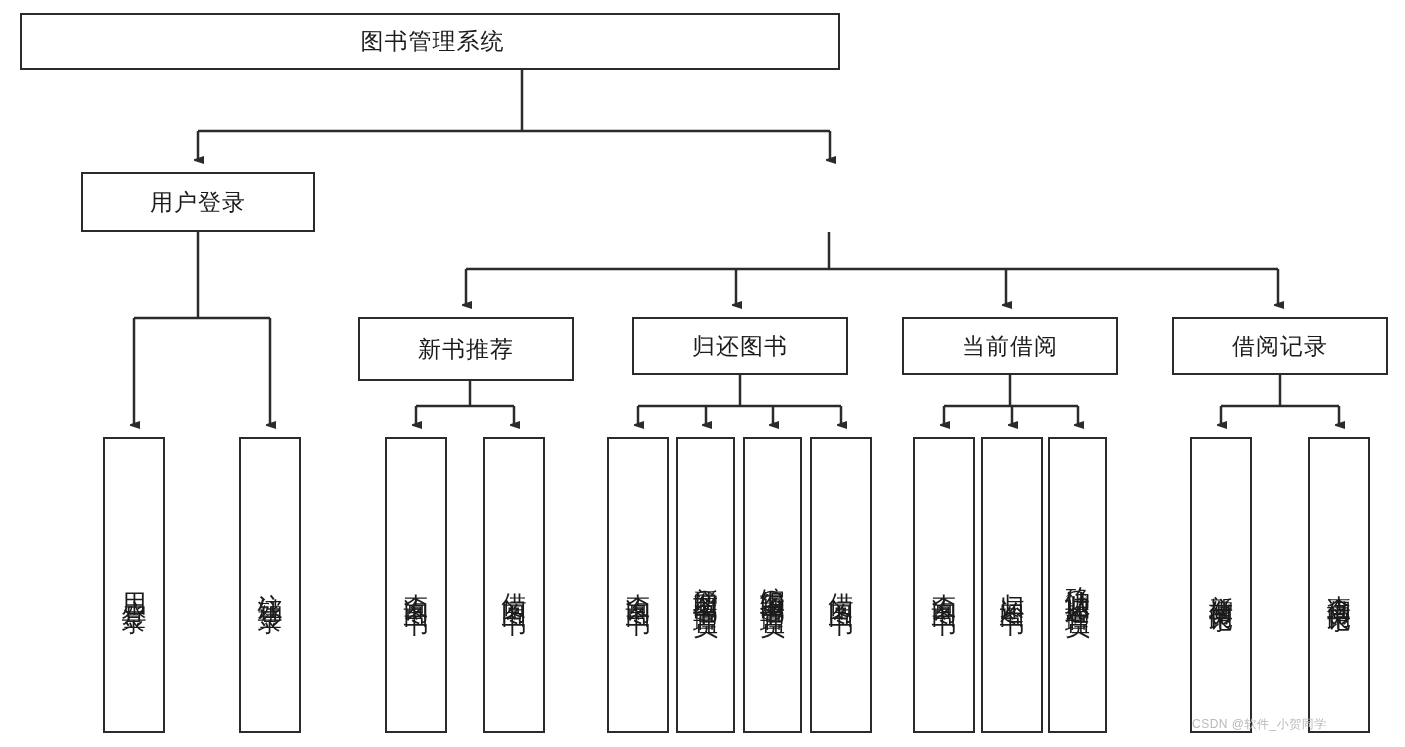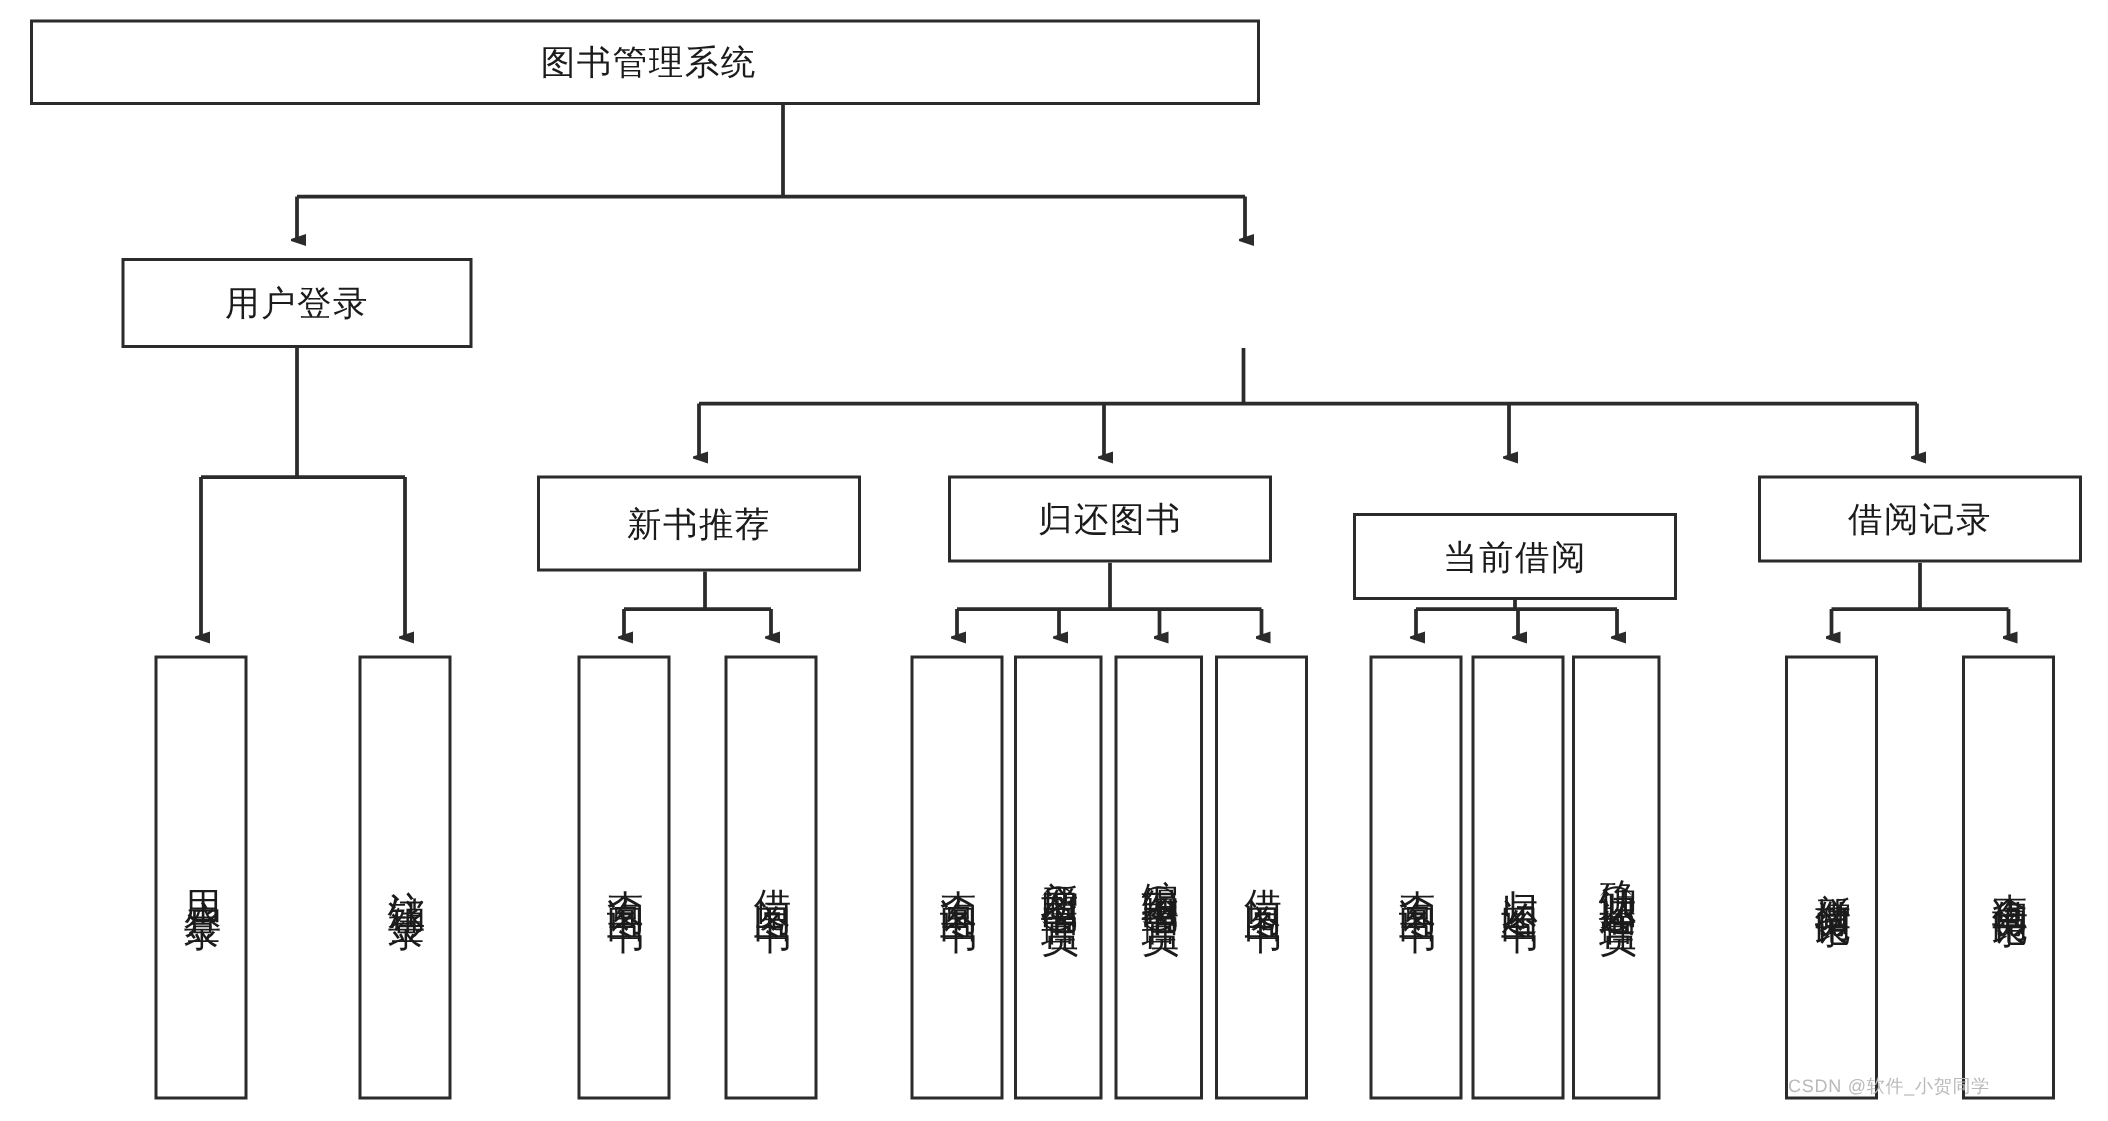--- a/index.html
+++ b/index.html
@@ -116,21 +116,21 @@
       <path d="M1339,406 L1339,425" marker-end="url(#arrow)"></path>
     </g>
   </svg>
 
   <div class="node horiz" style="left: 20px; top: 13px; width: 820px; height: 57px; padding-left: 11px;">图书管理系统</div>
 
   <div class="node horiz" style="left: 81px; top: 172px; width: 234px; height: 60px;">用户登录</div>
 
   <div class="node horiz" style="left: 358px; top: 317px; width: 216px; height: 64px;">新书推荐</div>
   <div class="node horiz" style="left: 632px; top: 317px; width: 216px; height: 58px;">归还图书</div>
-  <div class="node horiz" style="left: 902px; top: 317px; width: 216px; height: 58px; margin-top: 25px;">当前借阅</div>
+  <div class="node horiz" style="left: 902px; top: 317px; width: 216px; height: 58px;">当前借阅</div>
   <div class="node horiz" style="left: 1172px; top: 317px; width: 216px; height: 58px; text-align: center;">借阅记录</div>
 
   <div class="node vert" style="left: 103px; top: 437px; width: 62px; height: 296px;">用户登录</div>
   <div class="node vert" style="left: 239px; top: 437px; width: 62px; height: 296px;">注销登录</div>
   <div class="node vert" style="left: 385px; top: 437px; width: 62px; height: 296px;">查询图书</div>
   <div class="node vert" style="left: 483px; top: 437px; width: 62px; height: 296px;">借阅图书</div>
   <div class="node vert" style="left: 607px; top: 437px; width: 62px; height: 296px;">查询图书</div>
   <div class="node vert fill" style="left: 676px; top: 437px; width: 59px; height: 296px;">新增图书（管理员）</div>
   <div class="node vert fill" style="left: 743px; top: 437px; width: 59px; height: 296px;">编辑图书（管理员）</div>
   <div class="node vert" style="left: 810px; top: 437px; width: 62px; height: 296px;">借阅图书</div>

